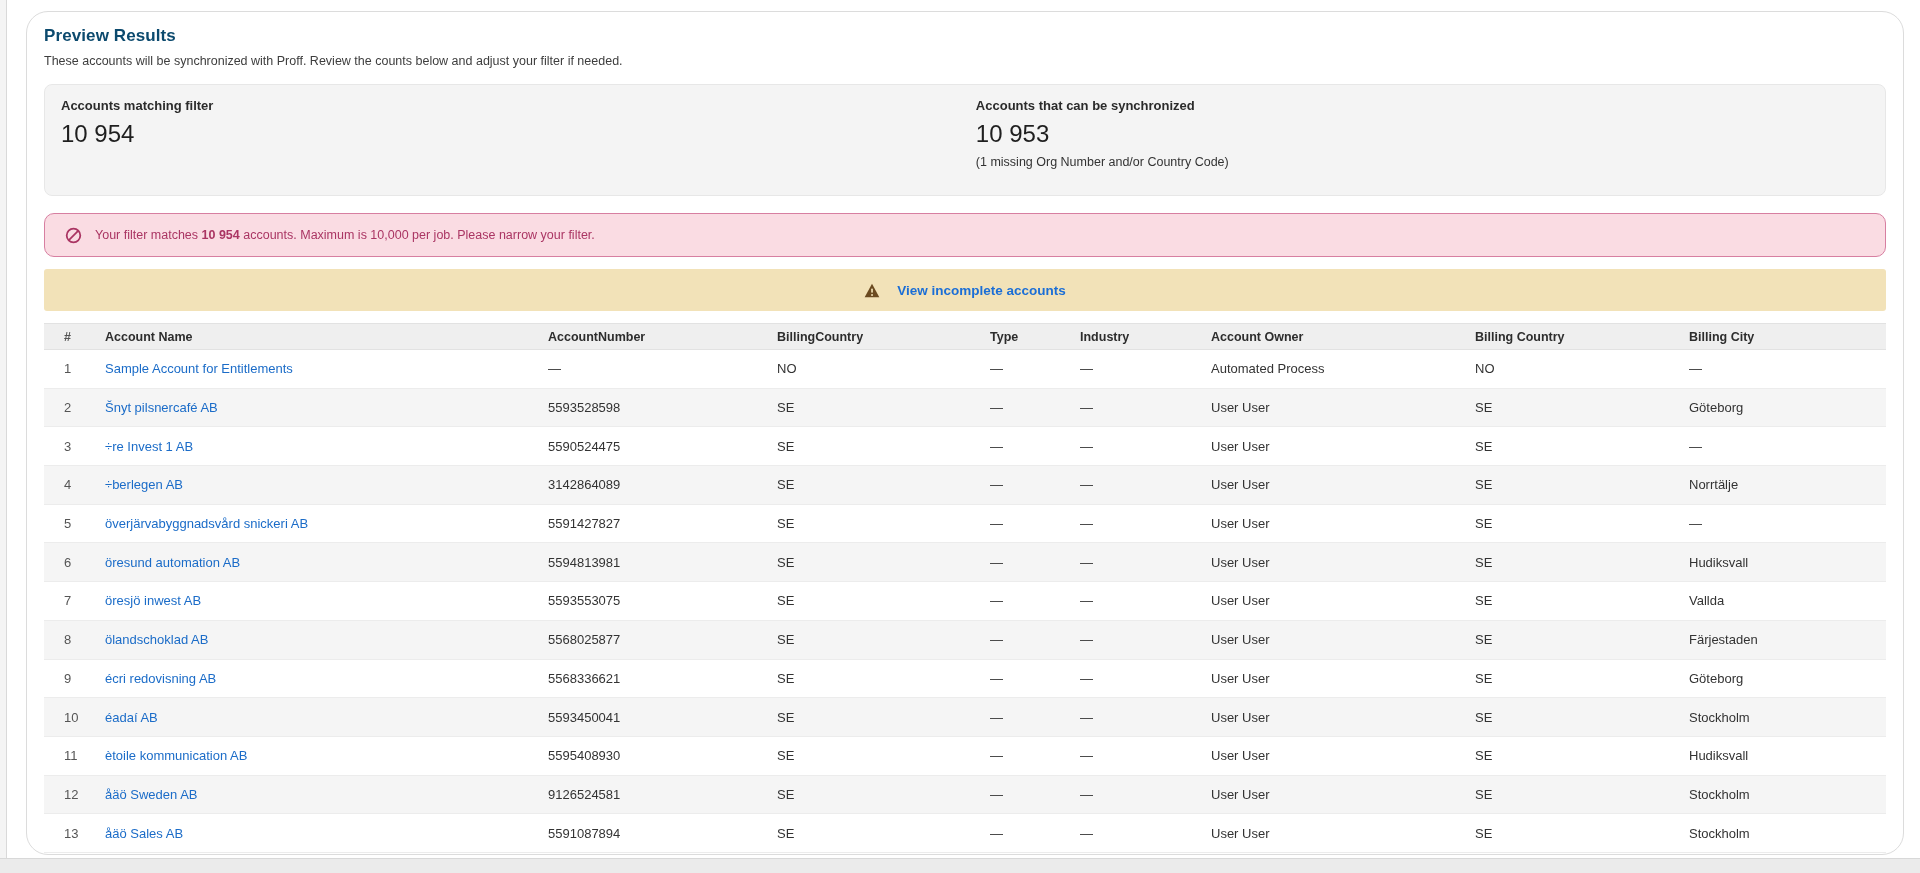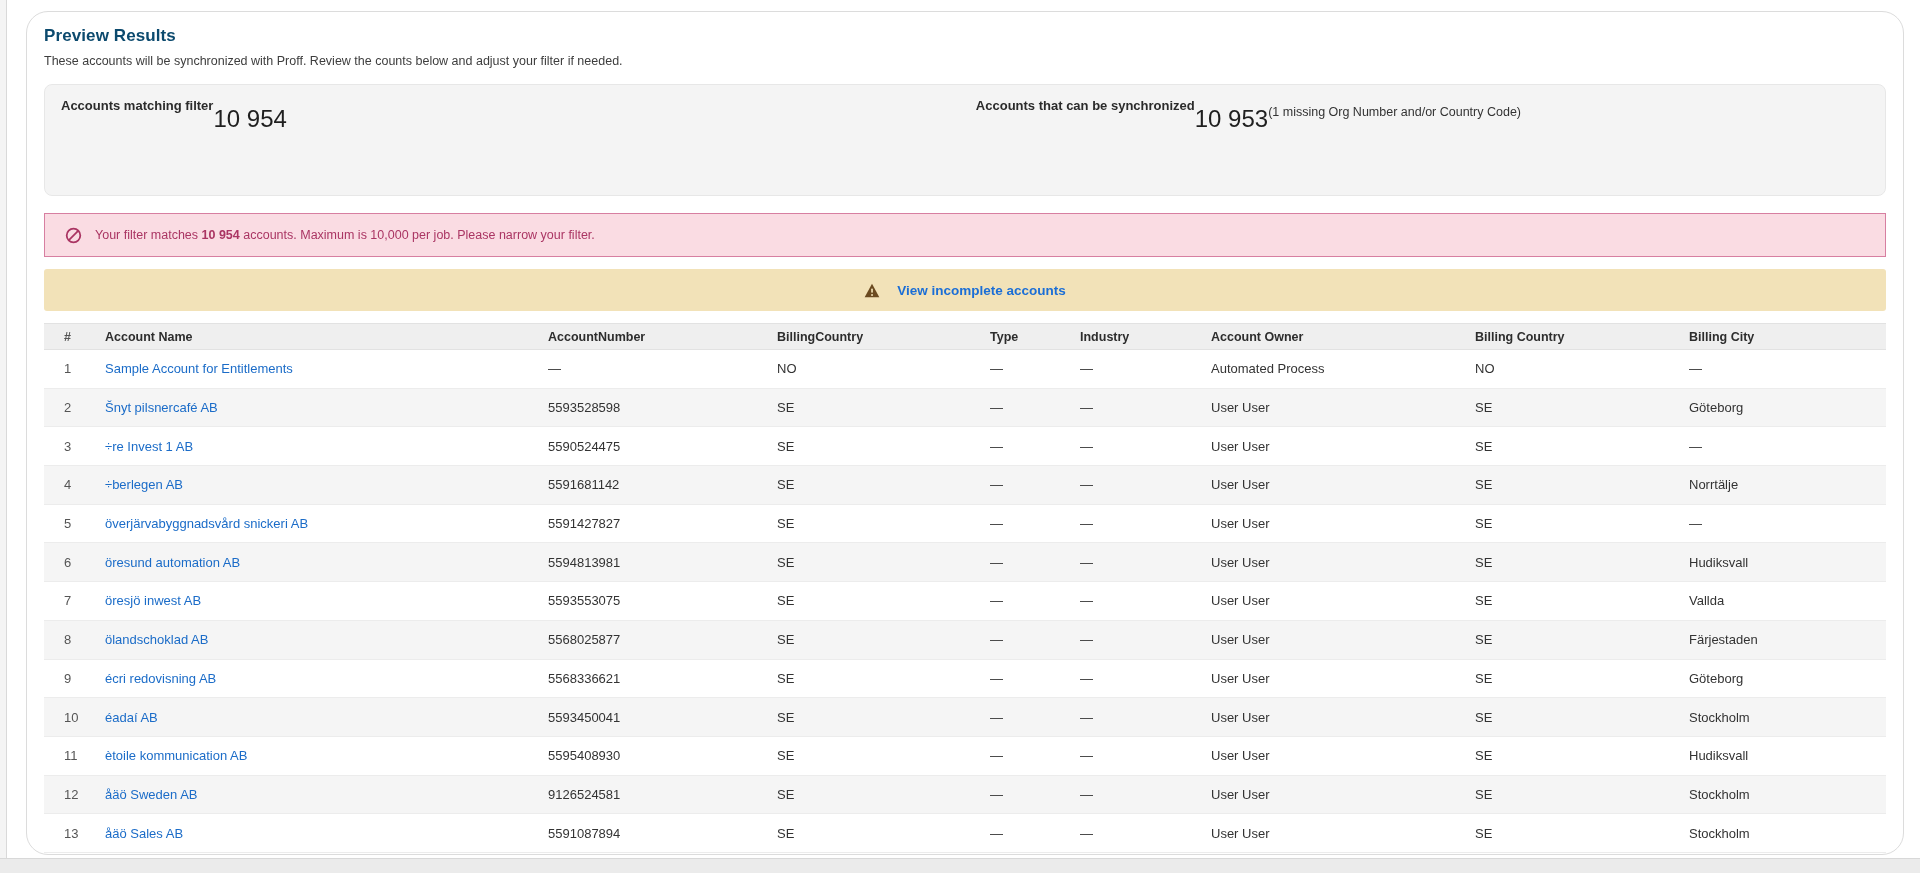--- a/index.html
+++ b/index.html
@@ -15,30 +15,30 @@
           background:#ffffff; border:1.5px solid #dcdcdc; border-radius:22px;
           padding:14px 17px 0 17px; overflow:hidden; }
 
   .page-title    { font-size:17px; font-weight:600; color:#0c4a6e; letter-spacing:.1px; }
   .page-subtitle { margin-top:8px; font-size:12.5px; color:#3d3d3d; }
 
   
   .stats { margin-top:16px; height:112px; background:#f4f4f4;
            border:1px solid #e7e7e7; border-radius:8px; display:flex;
            padding:13px 16px; }
-  .stat-col       { display:flex; flex-direction:row; }
+  .stat-col       { display:flex; flex-direction:column; }
   .stat-col.left  { width:50.6%; }
   .stat-label     { font-size:13px; font-weight:700; color:#2b2b2b; }
   .stat-value     { margin-top:7px; font-size:24px; font-weight:400; color:#1f1f1f; }
   .stat-note      { margin-top:7px; font-size:12.5px; color:#333333; }
 
   
   .error-banner { margin-top:17px; height:44px; background:#fadce3;
                   border:1px solid #d known;}
-  .error-banner { border:1px solid #d77fa1; border-radius:0; display:flex;
+  .error-banner { border:1px solid #d77fa1; border-radius:10px; display:flex;
                   align-items:center; padding:0 20px; gap:13px; }
   .error-text   { font-size:12.5px; color:#aa3563; font-weight:500; }
   .error-text b { font-weight:700; }
   .no-entry     { width:17px; height:17px; flex:0 0 auto; }
 
   
   .warning-banner { margin-top:12px; height:42px; background:#f2e2b8;
                     border-radius:3px; display:flex; align-items:center;
                     justify-content:center; gap:9px; }
   .warning-text   { font-size:13.5px; color:#2f2f2f; }
@@ -155,21 +155,21 @@
     <td>SE</td>
     <td>—</td>
     <td>—</td>
     <td>User User</td>
     <td>SE</td>
     <td>—</td>
   </tr>
         <tr>
     <td class="col-idx">4</td>
     <td><a class="acct-link" href="#">÷berlegen AB</a></td>
-    <td>5591681142</td>
+    <td>3142864089</td>
     <td>SE</td>
     <td>—</td>
     <td>—</td>
     <td>User User</td>
     <td>SE</td>
     <td>Norrtälje</td>
   </tr>
         <tr>
     <td class="col-idx">5</td>
     <td><a class="acct-link" href="#">överjärvabyggnadsvård snickeri AB</a></td>

